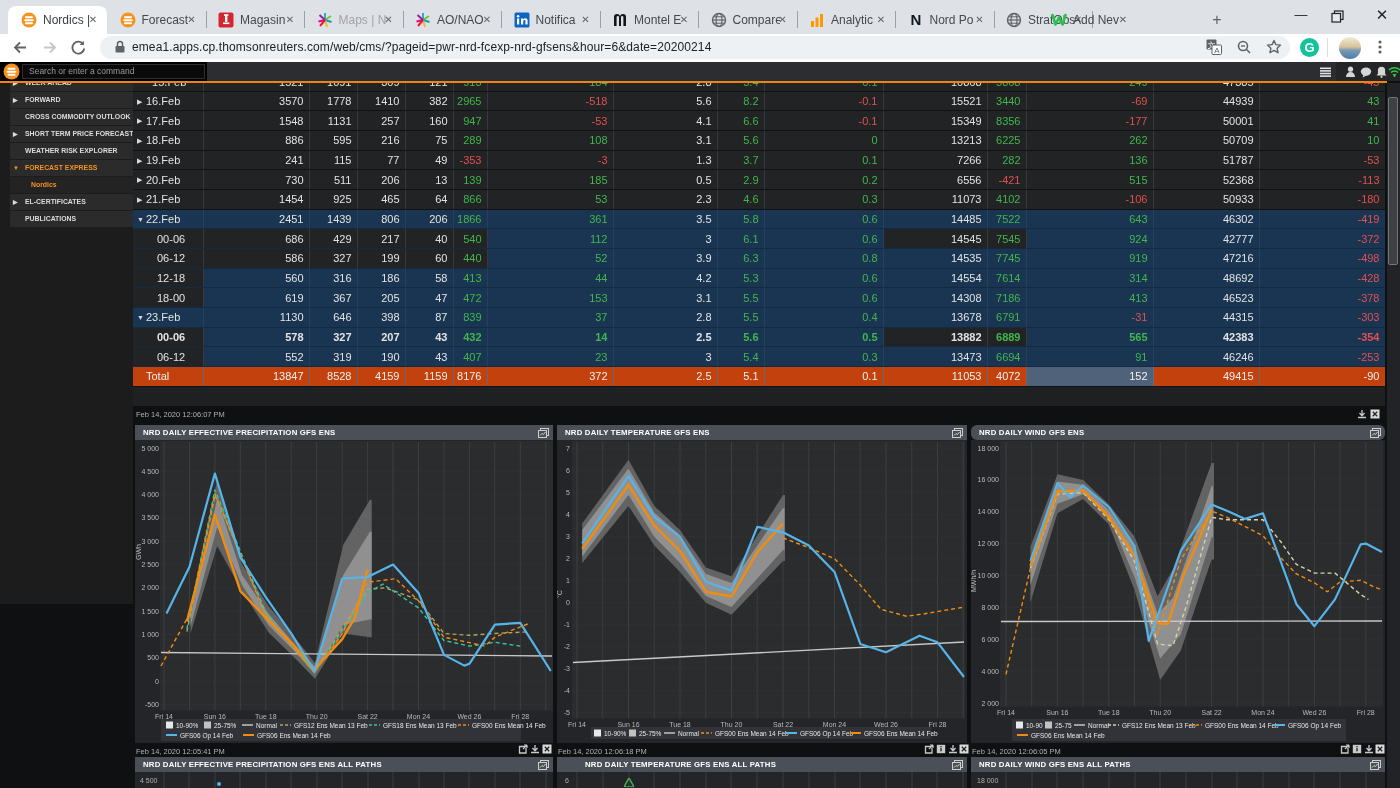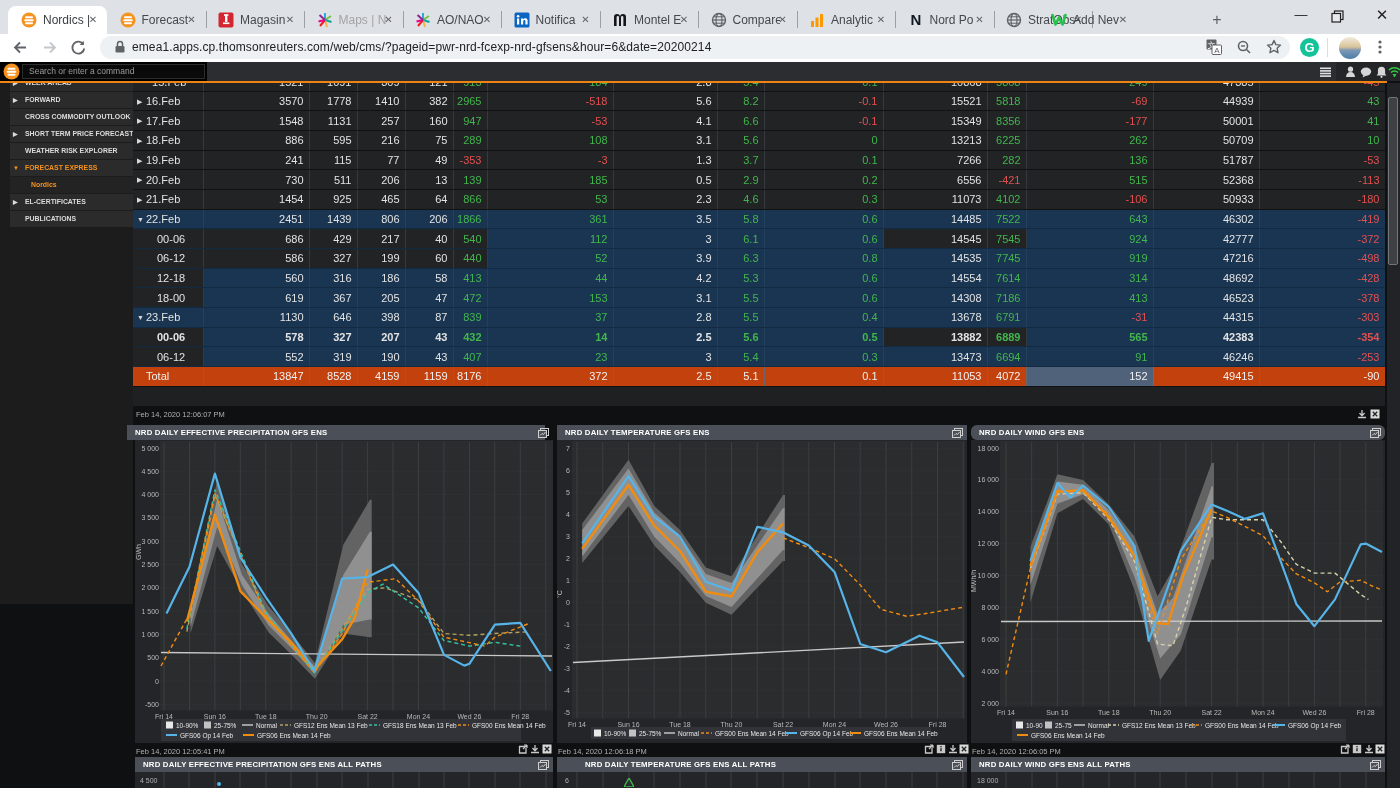--- a/index.html
+++ b/index.html
@@ -306,21 +306,21 @@
             <td>3570</td>
             <td>1778</td>
             <td>1410</td>
             <td>382</td>
             <td class="g">2965</td>
             <td class="r">-518</td>
             <td>5.6</td>
             <td class="g">8.2</td>
             <td class="r">-0.1</td>
             <td>15521</td>
-            <td class="g">5818</td>
+            <td class="g">3440</td>
             <td class="r">-69</td>
             <td>44939</td>
             <td class="g">43</td>
           </tr>
           <tr class="dk">
             <td class="lab"><span class="tarr">▶</span>17.Feb</td>
             <td>1548</td>
             <td>1131</td>
             <td>257</td>
             <td>160</td>
@@ -649,21 +649,21 @@
         <path d="M5 2 L9 8 L1 8 Z" fill="#9aa0a6"></path>
       </svg>
 <svg class="abs" style="left:1357px;top:409px;" width="10" height="10">
         <path d="M5 1 v5 M2.5 4 L5 6.8 L7.5 4" stroke="#c9c9c9" stroke-width="1.3" fill="none"></path>
         <path d="M1 8.5 h8" stroke="#c9c9c9" stroke-width="1.5"></path>
       </svg>
 <svg class="abs" style="left:1370px;top:409px;" width="10" height="10">
         <rect x="0.5" y="0.5" width="9" height="9" fill="#d9d9d9"></rect>
         <path d="M2.8 2.8 L7.2 7.2 M7.2 2.8 L2.8 7.2" stroke="#222" stroke-width="1.3"></path>
       </svg>
-<div class="panelhead" style="left:127px;top:425px;width:418px;">NRD DAILY EFFECTIVE PRECIPITATION GFS ENS<span class="phicon"></span></div>
+<div class="panelhead" style="left:135px;top:425px;width:418px;">NRD DAILY EFFECTIVE PRECIPITATION GFS ENS<span class="phicon"></span></div>
 <svg class="abs" style="left:538px;top:428px;" width="11" height="10">
         <rect x="2.5" y="0.5" width="8" height="7" fill="none" stroke="#cfcfcf" stroke-width="1"></rect>
         <rect x="0.5" y="2.5" width="8" height="7" fill="#4b5058" stroke="#cfcfcf" stroke-width="1"></rect>
         <path d="M2 7.5 L4 5.5 L5.5 6.5 L7.5 4" stroke="#cfcfcf" stroke-width="1" fill="none"></path>
       </svg>
 <div class="panelhead" style="left:557px;top:425px;width:410px;">NRD DAILY TEMPERATURE GFS ENS</div>
 <svg class="abs" style="left:952px;top:428px;" width="11" height="10">
         <rect x="2.5" y="0.5" width="8" height="7" fill="none" stroke="#cfcfcf" stroke-width="1"></rect>
         <rect x="0.5" y="2.5" width="8" height="7" fill="#4b5058" stroke="#cfcfcf" stroke-width="1"></rect>
         <path d="M2 7.5 L4 5.5 L5.5 6.5 L7.5 4" stroke="#cfcfcf" stroke-width="1" fill="none"></path>

